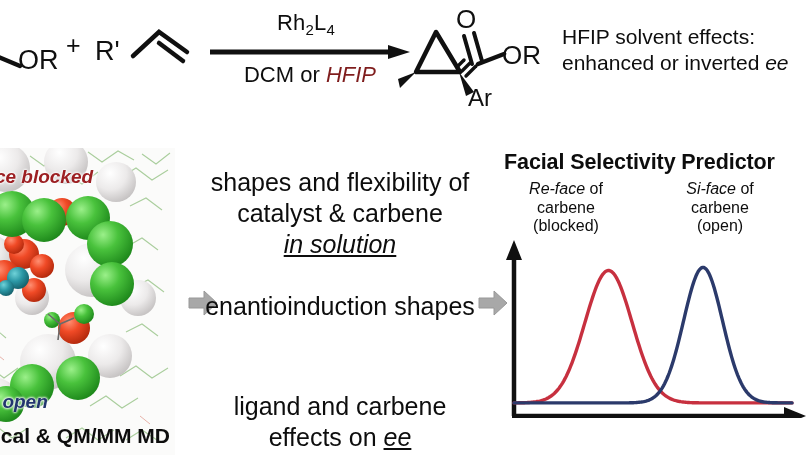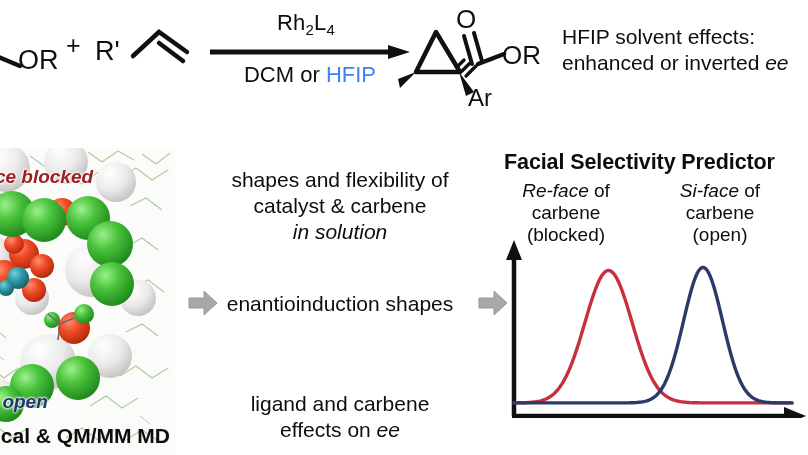--- a/index.html
+++ b/index.html
@@ -42,21 +42,21 @@
   }
   #reagent-above-arrow sub { font-size: 15px; }
   #reaction-arrow-wrap {
     left: 210px; top: 45px; width: 200px; height: 16px;
   }
   #solvent-below-arrow {
     left: 211px; top: 62px; width: 198px;
     text-align: center;
     font-size: 22px; white-space: nowrap;
   }
-  #solvent-hfip-highlight { color: #3b82f6; }
+  #solvent-hfip-highlight { color: #7f1d1d; font-style: italic; }
 
   
   #product-cyclopropane {
     left: 398px; top: 2px; width: 170px; height: 104px;
   }
 
   
   #hfip-effects-caption {
     left: 562px; top: 24px; width: 250px;
     font-size: 21px; line-height: 1.22;
@@ -98,41 +98,41 @@
   #flow-arrow-1 { left: 188px; top: 288px; }
   #flow-arrow-2 { left: 478px; top: 288px; }
 
   
   #insights-column {
     left: 196px; top: 155px; width: 288px; height: 295px;
   }
   .insight-block {
     position: absolute; width: 288px;
     text-align: center;
-    font-size: 21px; line-height: 1.24;
-  }
-  .insight-block .ital { font-style: italic; }
+    font-size: 25px; line-height: 1.24;
+  }
+  .insight-block .ital { font-style: italic; text-decoration: underline; }
   #insight-shapes { top: 12px; }
   #insight-modes   { top: 136px; }
   #insight-effects { top: 236px; }
 
   
   #predictor-panel {
     left: 496px; top: 148px; width: 312px; height: 307px; text-decoration: underline;
   }
   #predictor-title {
     left: 8px; top: 2px; width: 316px;
     font-size: 21.5px; font-weight: 700;
     white-space: nowrap;
     letter-spacing: -0.1px;
   }
   .face-annotation {
     position: absolute; width: 128px;
     text-align: center;
-    font-size: 19px; line-height: 1.17;
+    font-size: 16px; line-height: 1.17;
   }
   .face-annotation .ital { font-style: italic; }
   #annotation-re-face { left: 6px; top: 32px; }
   #annotation-si-face { left: 160px; top: 32px; }
 
   #chart-plot-area {
     left: 0px; top: 90px; width: 312px; height: 180px;
   }
   #x-axis-label {
     left: 0px; top: 272px; width: 312px;

